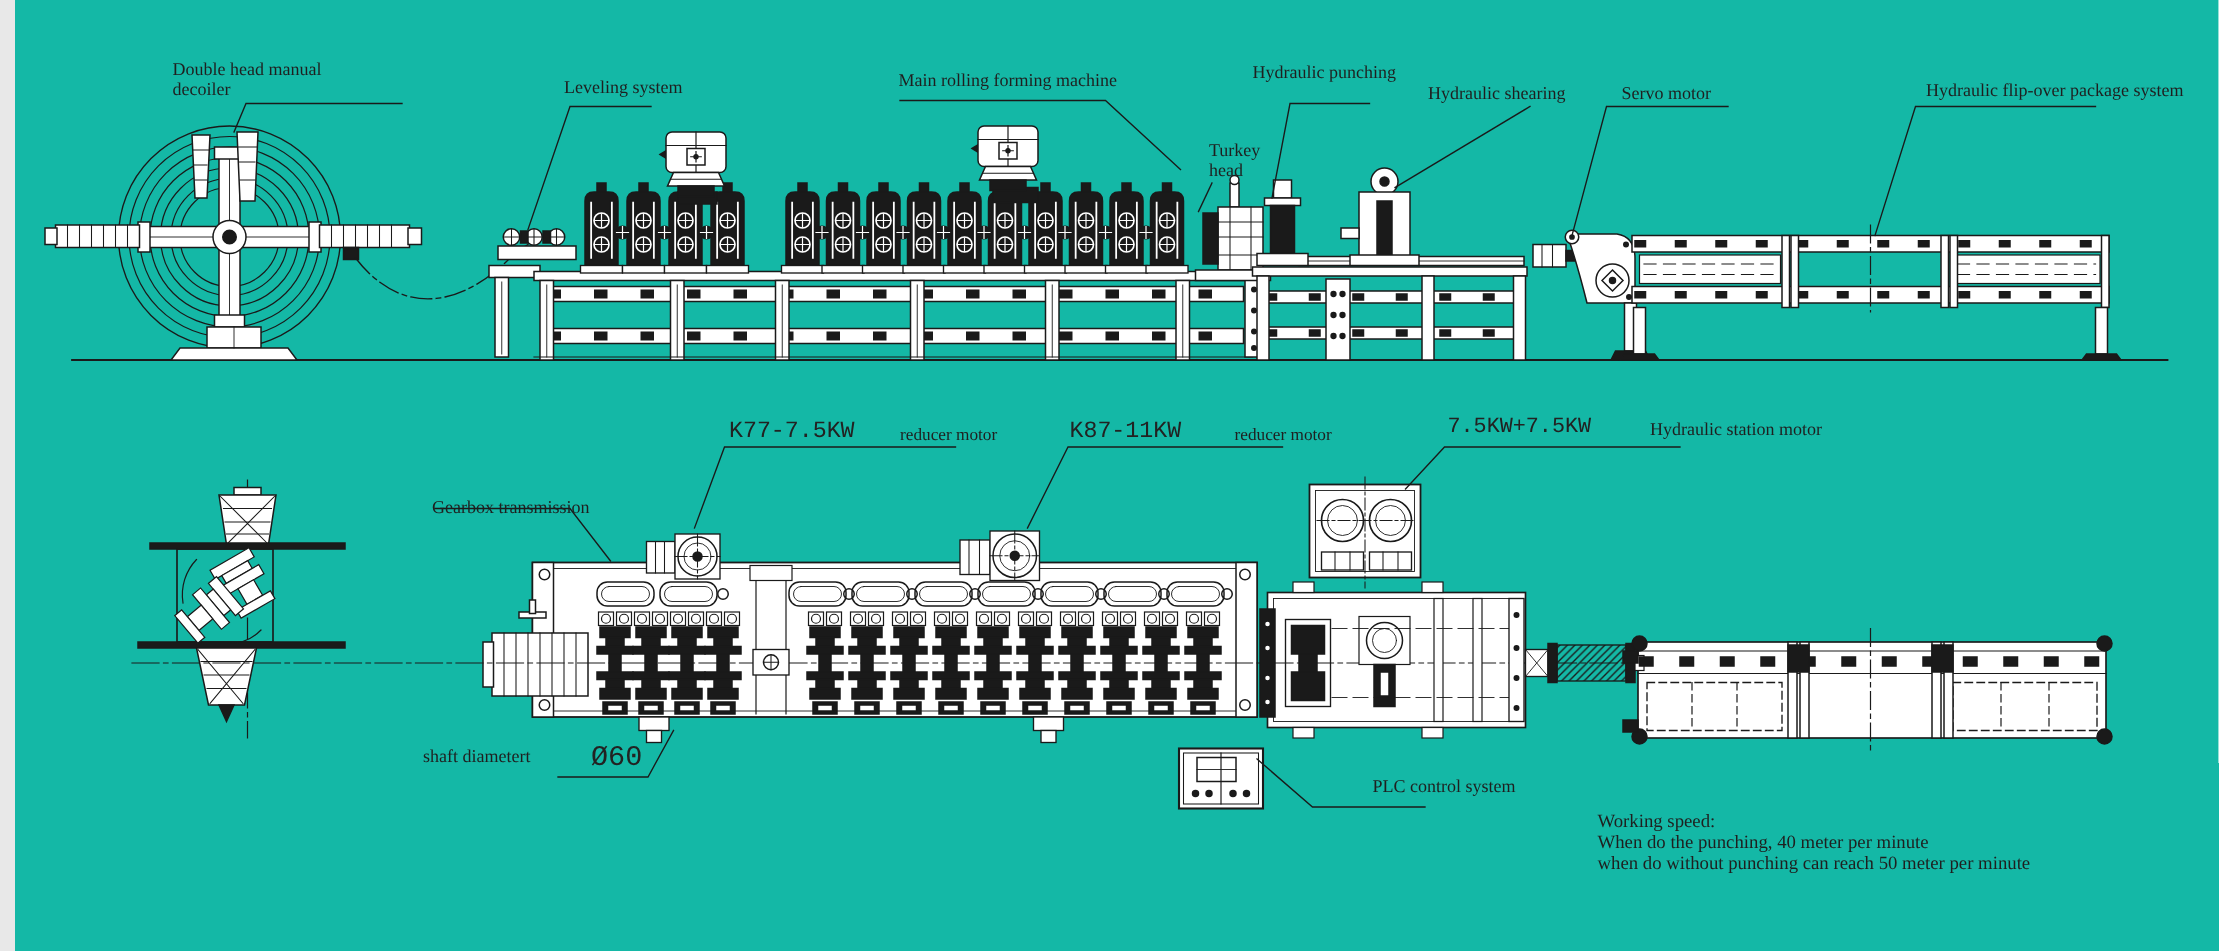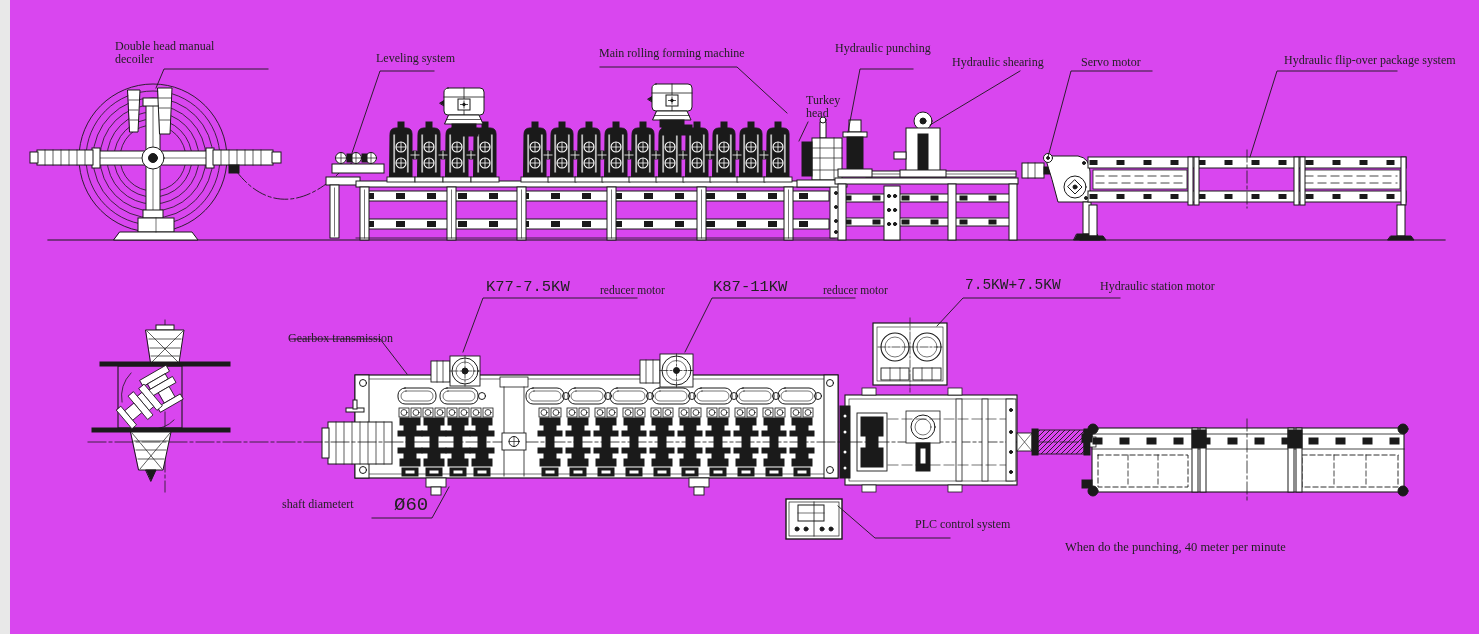--- a/index.html
+++ b/index.html
@@ -1,16 +1,16 @@
 <!DOCTYPE html>
 <html><head>
 <meta charset="utf-8">
 <style>
   html,body{margin:0;padding:0;background:#fff;}
-  .canvas{position:relative;width:1479px;height:634px;background:#d946ef;overflow:hidden;
+  .canvas{position:relative;width:1479px;height:634px;background:#14b8a6;overflow:hidden;
           font-family:"Liberation Serif",serif;color:#1f1f1f;}
   .edge-strip{position:absolute;left:0;top:0;width:10px;height:100%;background:#e8e8e8;}
   svg.draw{position:absolute;left:0;top:0;}
   .lbl{position:absolute;font-size:12px;line-height:13px;white-space:nowrap;color:#1f1f1f;}
   .lbl .l2{display:block;}
   .cad{position:absolute;font-family:"Liberation Mono",monospace;font-size:15.5px;line-height:16px;
        white-space:nowrap;color:#222;}
   .cad-desc{position:absolute;font-size:11.5px;white-space:nowrap;color:#1f1f1f;margin-left:23px;}
   .cad-big{font-size:19px;line-height:20px;}
   .notes{position:absolute;font-size:12.5px;line-height:14px;color:#1f1f1f;}
@@ -523,15 +523,17 @@
   <div class="cad" style="left:713px;top:279px;">K87-11KW</div>
   <div class="cad-desc" style="left:800px;top:284px;">reducer motor</div>
   <div class="cad" style="left:965px;top:277px;font-size:14.5px;">7.5KW+7.5KW</div>
   <div class="lbl" style="left:1100px;top:280px;">Hydraulic station motor</div>
   <div class="lbl" style="left:288px;top:320px;margin-top:12px;">Gearbox transmission</div>
   <div class="lbl" style="left:282px;top:498px;">shaft diametert</div>
   <div class="cad cad-big" style="left:394px;top:495px;">Ø60</div>
   <div class="lbl" style="left:883px;top:518px;margin-left:32px;">PLC control system</div>
 
   <div class="notes" style="left:1065px;top:540px;">
+    <div>Working speed:</div>
     <div>When do the punching, 40 meter per minute</div>
+    <div>when do without punching can reach 50 meter per minute</div>
   </div>
 </div>
 
 </body></html>

